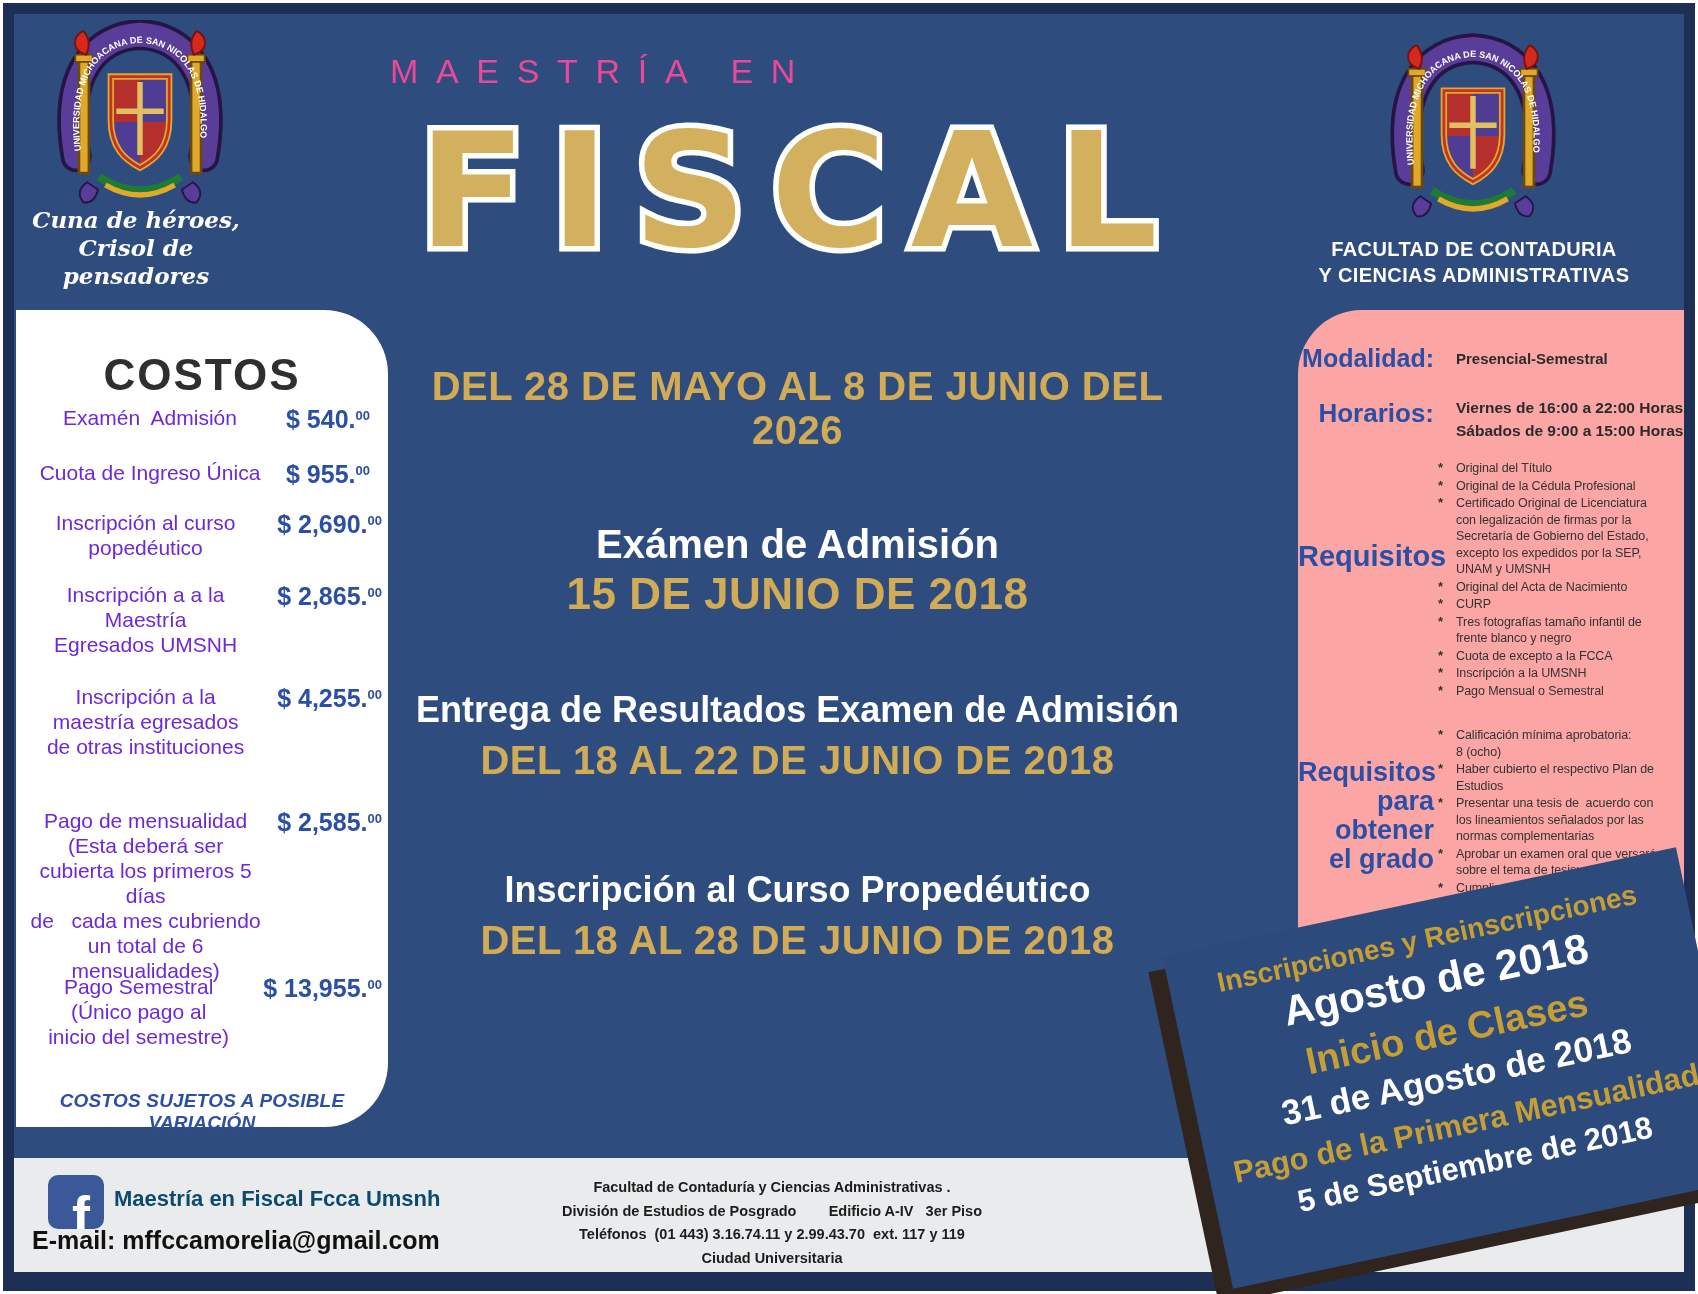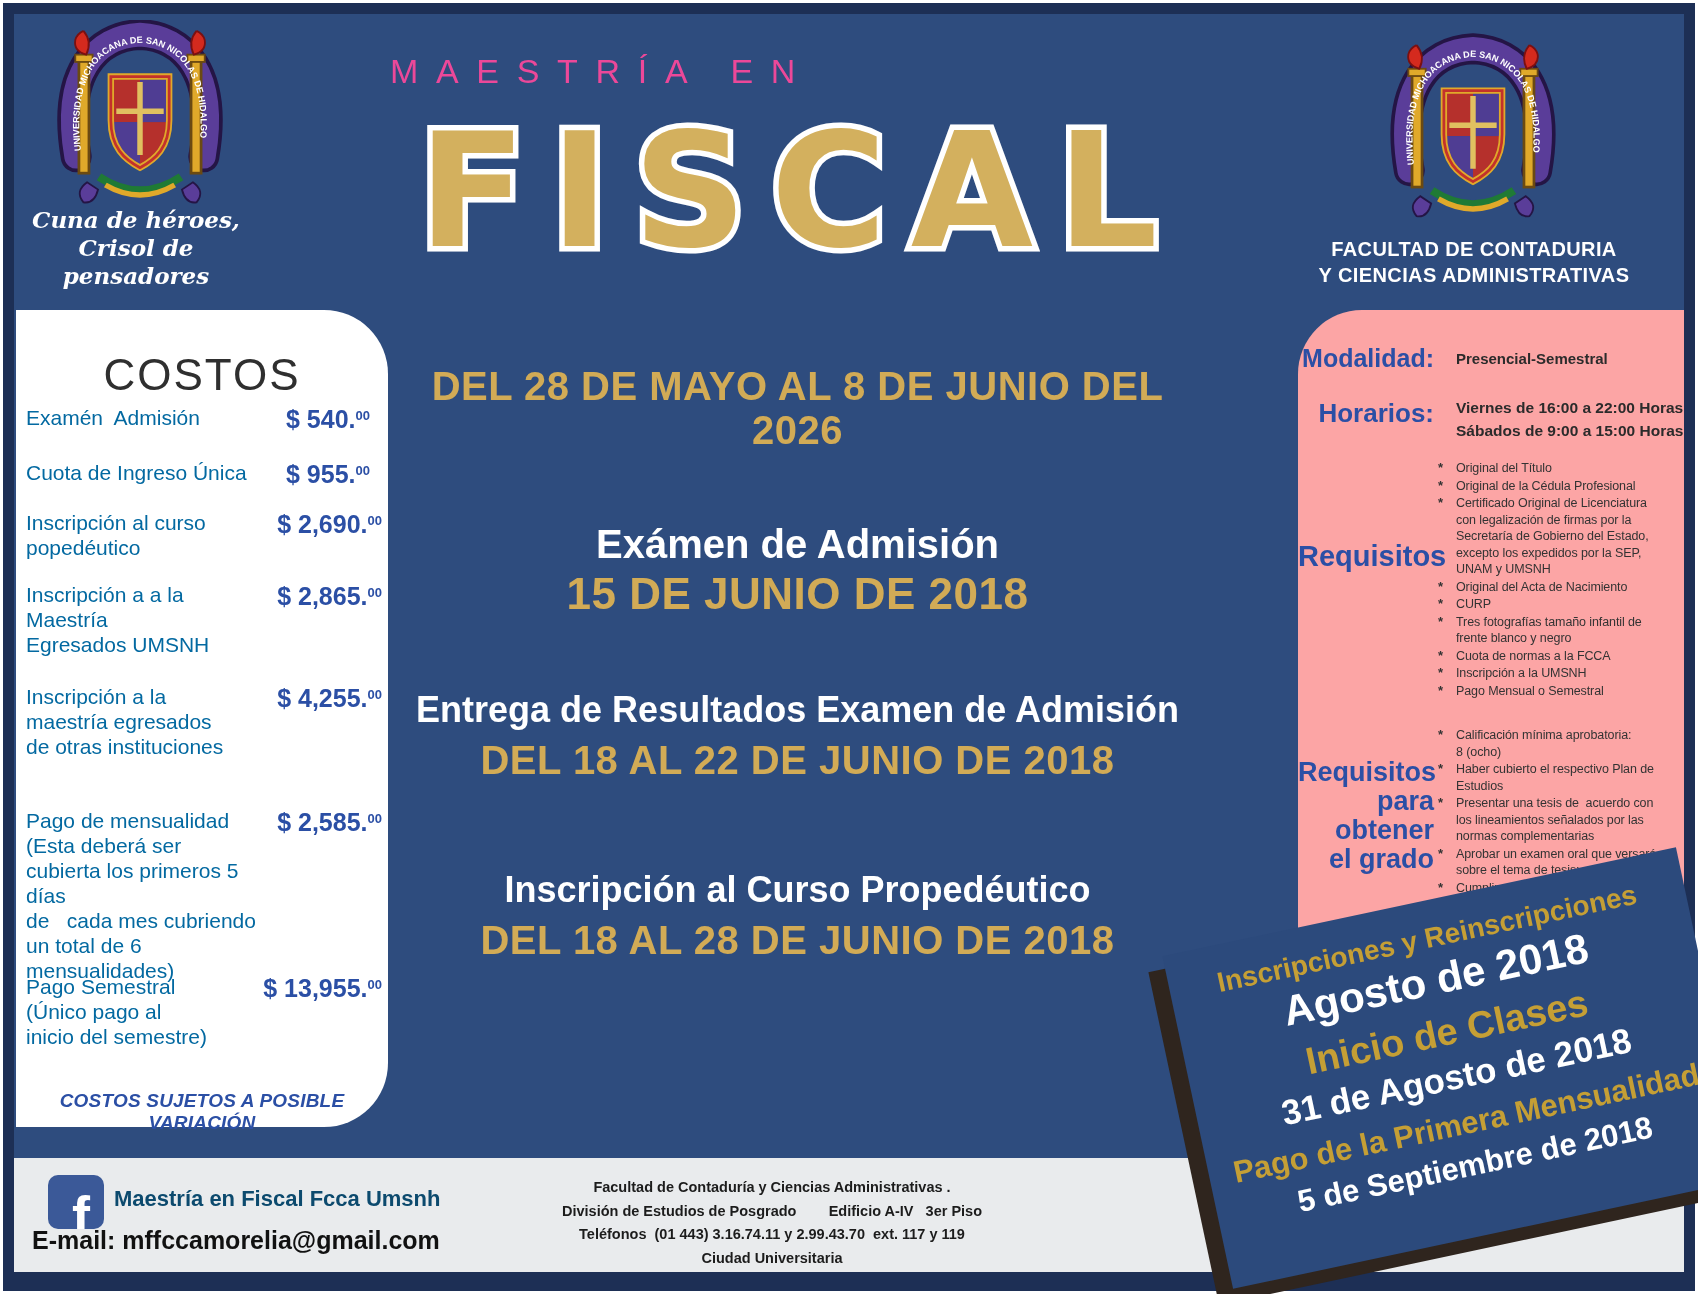--- a/index.html
+++ b/index.html
@@ -36,26 +36,26 @@
     letter-spacing:0.4px;
   }
 
   
   .left-panel {
     position:absolute; left:16px; top:310px; width:372px; height:817px; background:#ffffff;
     border-radius:0 64px 64px 0; z-index:3;
   }
   .costs-heading {
     position:absolute; top:40px; left:0; width:100%; text-align:center;
-    font-size:44px; font-weight:400; letter-spacing:2px; color:#2f2f2f;
+    font-size:44px; font-weight:700; letter-spacing:2px; color:#2f2f2f;
   }
   .cost-row { position:absolute; left:10px; width:356px; display:flex; align-items:flex-start; }
   .cost-label {
-    width:248px; text-align:left; white-space:pre-line;
-    font-size:21px; line-height:25px; color:#0369a1;
+    width:248px; text-align:center; white-space:pre-line;
+    font-size:21px; line-height:25px; color:#6d28d9;
   }
   .cost-price { margin-left:12px; font-weight:700; color:#2b4fa5; font-size:25px; white-space:nowrap; }
   .cents { font-size:13px; position:relative; top:-8px; font-weight:700; }
   .r0{top:95px} .r1{top:150px} .r2{top:200px} .r3{top:272px} .r4{top:374px} .r5{top:498px} .r6{top:664px}
   .costs-note {
     position:absolute; top:780px; left:0; width:100%; text-align:center;
     color:#2b4fa5; font-weight:700; font-style:italic; font-size:19px; letter-spacing:0.2px;
   }
 
   
@@ -269,21 +269,21 @@
       <li class="ili">
           <span class="mk">*</span>
           <span class="tx">CURP</span>
         </li>
       <li class="ili">
           <span class="mk">*</span>
           <span class="tx">Tres fotografías tamaño infantil de frente blanco y negro</span>
         </li>
       <li class="ili">
           <span class="mk">*</span>
-          <span class="tx">Cuota de normas a la FCCA</span>
+          <span class="tx">Cuota de excepto a la FCCA</span>
         </li>
       <li class="ili">
           <span class="mk">*</span>
           <span class="tx">Inscripción a la UMSNH</span>
         </li>
       <li class="ili">
           <span class="mk">*</span>
           <span class="tx">Pago Mensual o Semestral</span>
         </li>
     </ul>

